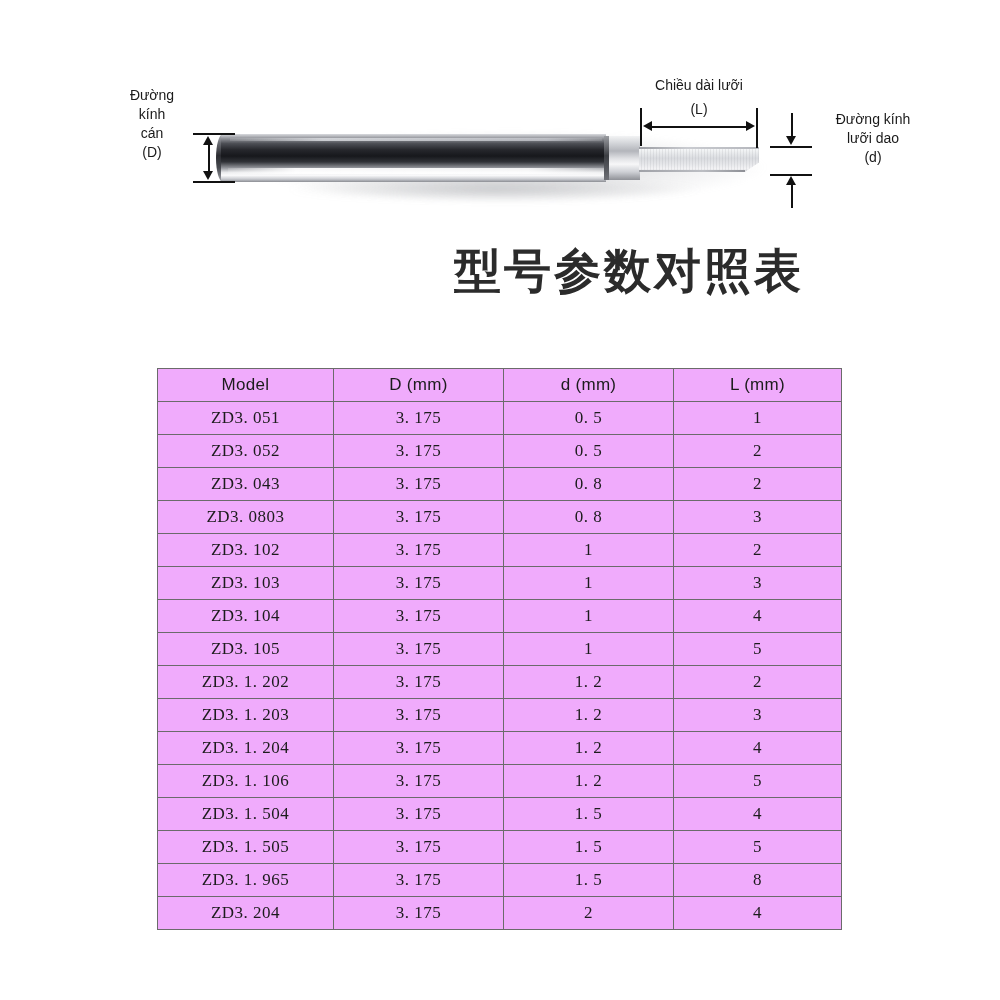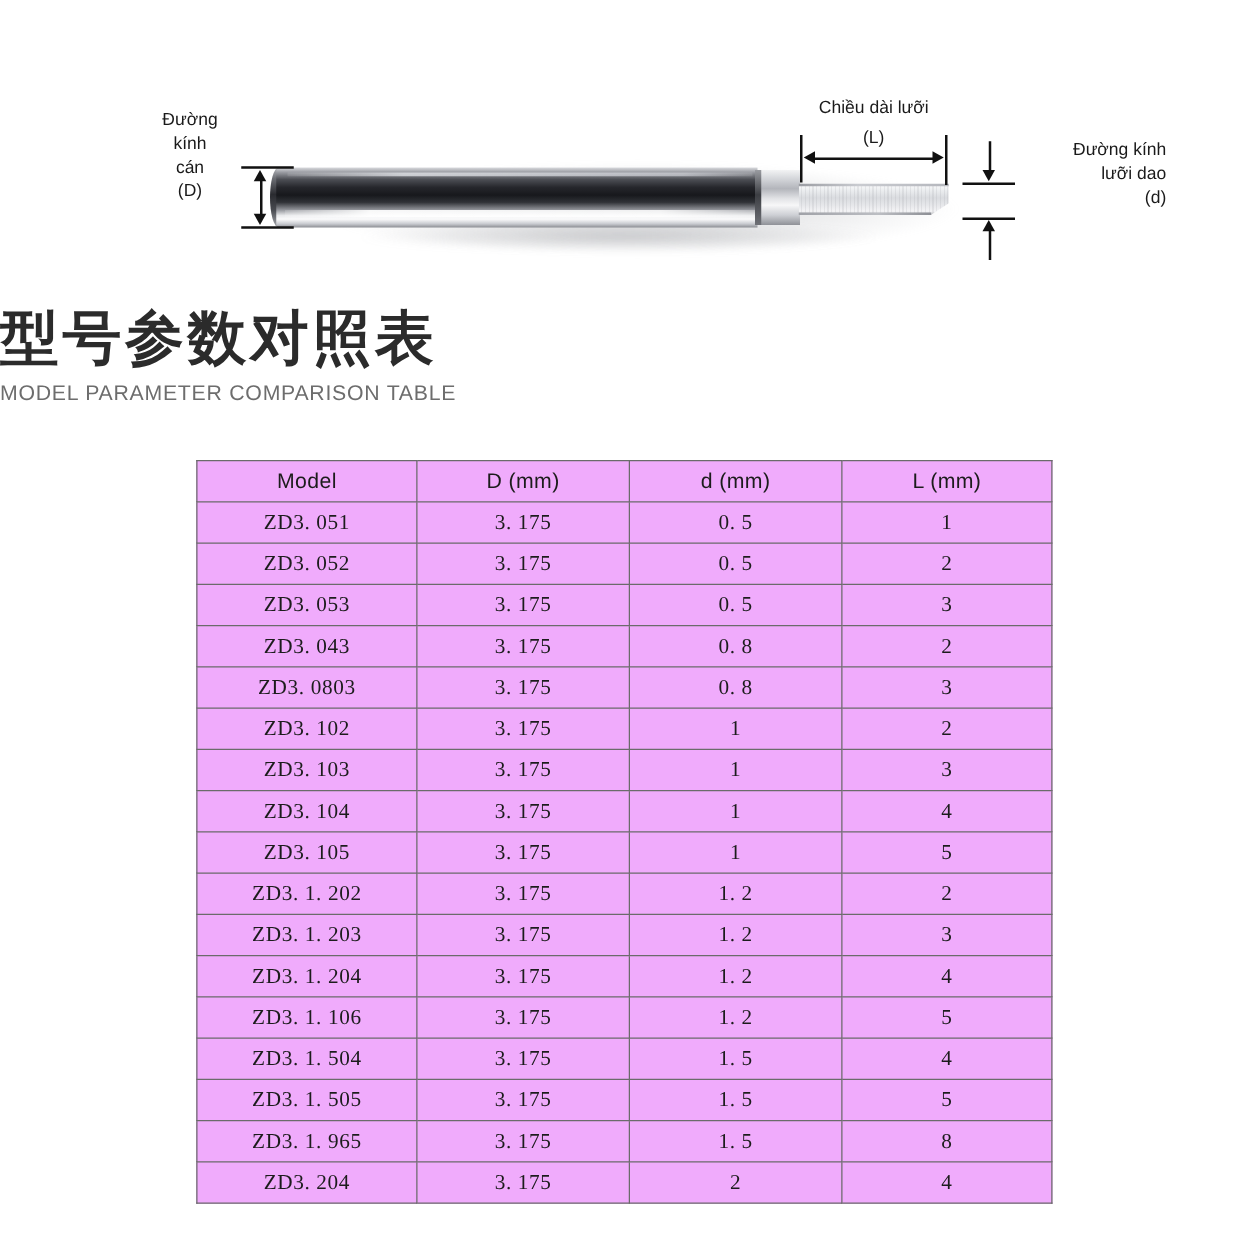--- a/index.html
+++ b/index.html
@@ -151,21 +151,21 @@
   .hor-arrow { position: absolute; height: 11px; }
   .hor-arrow .stem { position: absolute; top: 5px; height: 2px; background: #111; left: 8px; right: 8px; }
   .tri-left, .tri-right {
     position: absolute; top: 0; width: 0; height: 0;
     border-top: 5.5px solid transparent; border-bottom: 5.5px solid transparent;
   }
   .tri-left  { border-right: 9px solid #111; left: 0; }
   .tri-right { border-left: 9px solid #111; right: 0; }
 
   
-  .title-block { position: absolute; left: 0; top: 243px; width: 804px; text-align: left; }
+  .title-block { position: absolute; left: 0; top: 243px; width: 804px; text-align: right; }
   .title-cn {
     font-family: "DejaVu Sans", "Liberation Sans", sans-serif;
     font-size: 47px;
     font-weight: 700;
     letter-spacing: 3px;
     color: #2b2b2b;
     line-height: 1.18;
   }
   .title-en {
     margin-top: 7px;
@@ -268,30 +268,29 @@
 
     <div class="vert-arrow" style="left:786px; top:113px; height:32px;">
       <div class="stem" style="top:0; bottom:8px;"></div>
       <div class="tri-down"></div>
     </div>
     <div class="vert-arrow" style="left:786px; top:176px; height:32px;">
       <div class="tri-up"></div>
       <div class="stem" style="top:8px; bottom:0;"></div>
     </div>
 
-    <div class="lbl" style="left:813px; top:110px; width:120px;text-align:right;">
+    <div class="lbl" style="left:813px; top:110px; width:120px;">
       <div>Đường kính</div>
       <div>lưỡi dao</div>
       <div>(d)</div>
     </div>
   </div>
 
   <div class="title-block">
     <div class="title-cn">型号参数对照表</div>
-    <div class="title-en">MODEL PARAMETER COMPARISON TABLE</div>
   </div>
 
   <div class="table-wrap">
     <table class="spec">
       <colgroup>
         <col class="c-model">
           <col class="c-d">
           <col class="c-dd">
           <col class="c-l">
       </colgroup>
@@ -310,26 +309,20 @@
             <td>0. 5</td>
             <td>1</td>
           </tr>
           <tr>
             <td>ZD3. 052</td>
             <td>3. 175</td>
             <td>0. 5</td>
             <td>2</td>
           </tr>
           <tr>
-            <td>ZD3. 053</td>
-            <td>3. 175</td>
-            <td>0. 5</td>
-            <td>3</td>
-          </tr>
-          <tr>
             <td>ZD3. 043</td>
             <td>3. 175</td>
             <td>0. 8</td>
             <td>2</td>
           </tr>
           <tr>
             <td>ZD3. 0803</td>
             <td>3. 175</td>
             <td>0. 8</td>
             <td>3</td>

